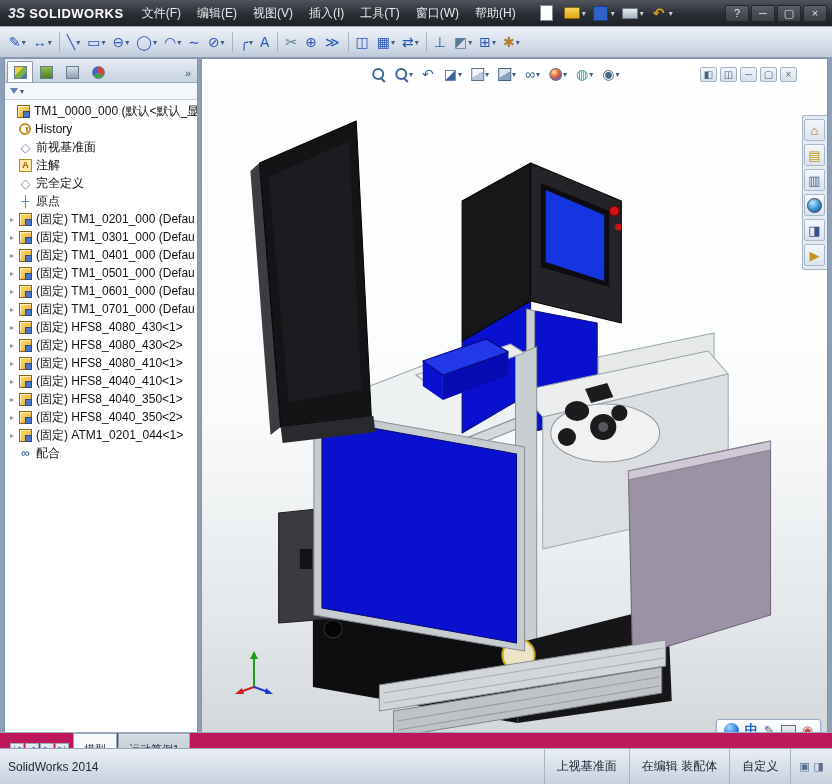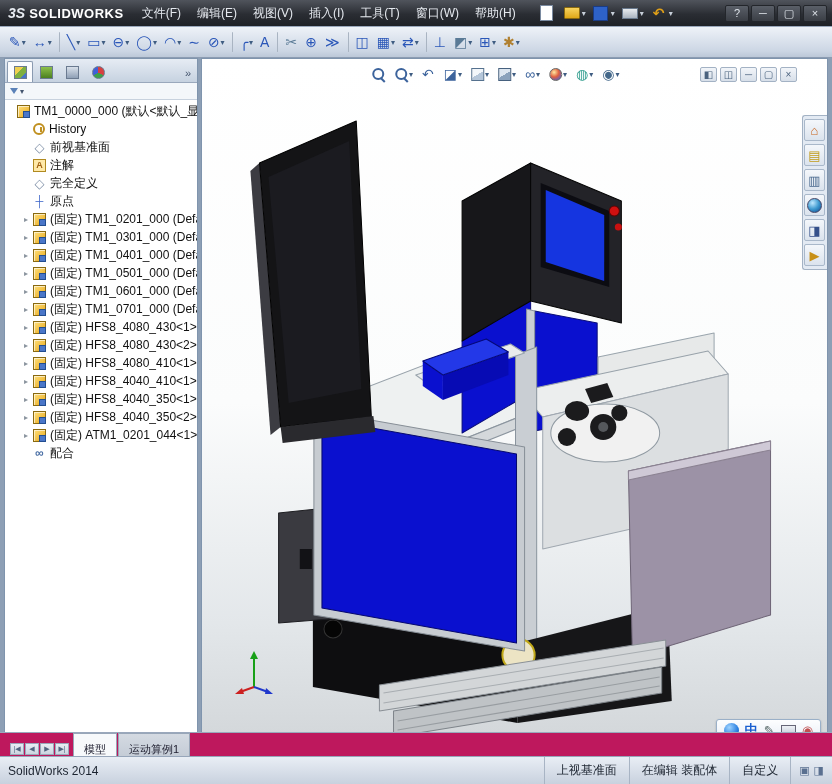--- a/index.html
+++ b/index.html
@@ -44,21 +44,21 @@
   .pt1{background:linear-gradient(135deg,#f0d050 0 40%,#7fb040 40% 75%,#4976c8 75%)}
   .pt2{background:linear-gradient(180deg,#8cc04a,#4c8020)}
   .pt3{background:linear-gradient(180deg,#d8e0ea,#8fa0b6)}
   .pt4{background:conic-gradient(#d84040 0 120deg,#3fa04a 0 240deg,#4060d8 0);border-radius:50%}
   .panel-overflow{margin-left:auto;font-size:11px;color:#44556e;padding:0 4px 3px}
   .filter-bar{height:17px;border-bottom:1px solid #c8d2de;display:flex;align-items:center;padding:0 5px;gap:2px;background:#f4f7fa}
   .funnel{width:0;height:0;border:4px solid transparent;border-top:6px solid #5b82b8;margin-top:4px}
   .filter-caret{font-size:8px;color:#44556e}
   .tree{flex:1;overflow:hidden;padding-top:2px}
   .trow{display:flex;align-items:center;height:18px;padding-left:3px;white-space:nowrap}
-  .trow.ind1{padding-left:19px}
+  .trow.ind1{padding-left:5px}
   .texp{width:9px;font-size:8px;color:#8a949e;flex:none}
   .ticon{width:13px;height:13px;display:inline-flex;align-items:center;justify-content:center;font-size:11px;flex:none;position:relative}
   .tlabel{font-size:12px;color:#111;margin-left:4px;overflow:hidden}
   .ti-asm,.ti-part{background:linear-gradient(135deg,#ffe07a,#e8a81f);border:1px solid #8a6a10;box-shadow:inset 1px 1px 0 rgba(255,255,255,.6)}
   .ti-asm::after,.ti-part::after{content:"";position:absolute;right:-1px;bottom:-1px;width:5px;height:5px;background:#4a76c8;border:1px solid #234e90}
   .ti-hist{border:2px solid #c09020;border-radius:50%;width:12px;height:12px}
   .ti-hist::before{content:"";position:absolute;left:5px;top:2px;width:2px;height:5px;background:#c09020}
   .ti-sensor::before{content:"◎";color:#d07818;font-weight:bold}
   .ti-annot{background:#ffe9a8;border:1px solid #b08a20}
   .ti-annot::before{content:"A";color:#a06010;font-weight:bold;font-size:9px}
@@ -88,21 +88,21 @@
   .ime-bar{position:absolute;right:6px;bottom:6px;height:22px;display:flex;align-items:center;gap:6px;padding:0 7px;background:linear-gradient(#fdfeff,#e8eef6);border:1px solid #9ab0c8;border-radius:3px;box-shadow:0 1px 2px rgba(0,0,0,.25);font-size:13px}
   .ime-logo{width: 15px;height:15px;border-radius:50%;background:radial-gradient(circle at 35% 30%,#9fd4ff,#2a7fe0 60%,#1050a0);display:inline-block}
   .ime-kb{width:15px;height:10px;border:1px solid #667;background:linear-gradient(#eef1f6,#c8cfdb);display:inline-block}
 
   
   .tabstrip{position:absolute;left:0;right:0;bottom:20px;height:32px;background:#be185d;border-top:1px solid #9aa8bc;display:flex;align-items:stretch;padding-left:10px}
   .tnav{display:flex;gap:1px;align-items:center;padding-right:4px}
   .tnav-btn{min-width:14px;height:12px;font-size:7px;color:#51637e;background:linear-gradient(#e8edf3,#ccd5e0);border:1px solid #9aa8ba;display:flex;align-items:center;justify-content:center;padding:0 2px}
   .dtab{display:flex;align-items:center;padding:0 10px;font-size:11px;color:#223;background:linear-gradient(#d4dae2,#bfc7d2);border:1px solid #98a6b8;border-bottom:none;margin-right:1px}
   .dtab.active{background:#f7f9fb}
-  .statusbar{position:absolute;left:0;right:0;bottom:0;height:28px;background:linear-gradient(#e9eef5,#c8d1de);border-top:1px solid #97a6ba;display:flex;align-items:center;font-size:12px;color:#1c2430}
+  .statusbar{position:absolute;left:0;right:0;bottom:0;height:36px;background:linear-gradient(#e9eef5,#c8d1de);border-top:1px solid #97a6ba;display:flex;align-items:center;font-size:12px;color:#1c2430}
   .status-left{padding:0 8px}
   .status-right{margin-left:auto;display:flex;align-items:center;height:100%}
   .status-seg{padding:0 12px;border-left:1px solid #a8b4c4;display:flex;align-items:center;height:100%}
   .status-icons{display:flex;gap:4px;padding:0 8px;border-left:1px solid #a8b4c4;align-items:center;height:100%}
   .status-icon{font-size:11px;color:#5a7090}
 </style>
 </head>
 <body>
 
 <div id="app">

